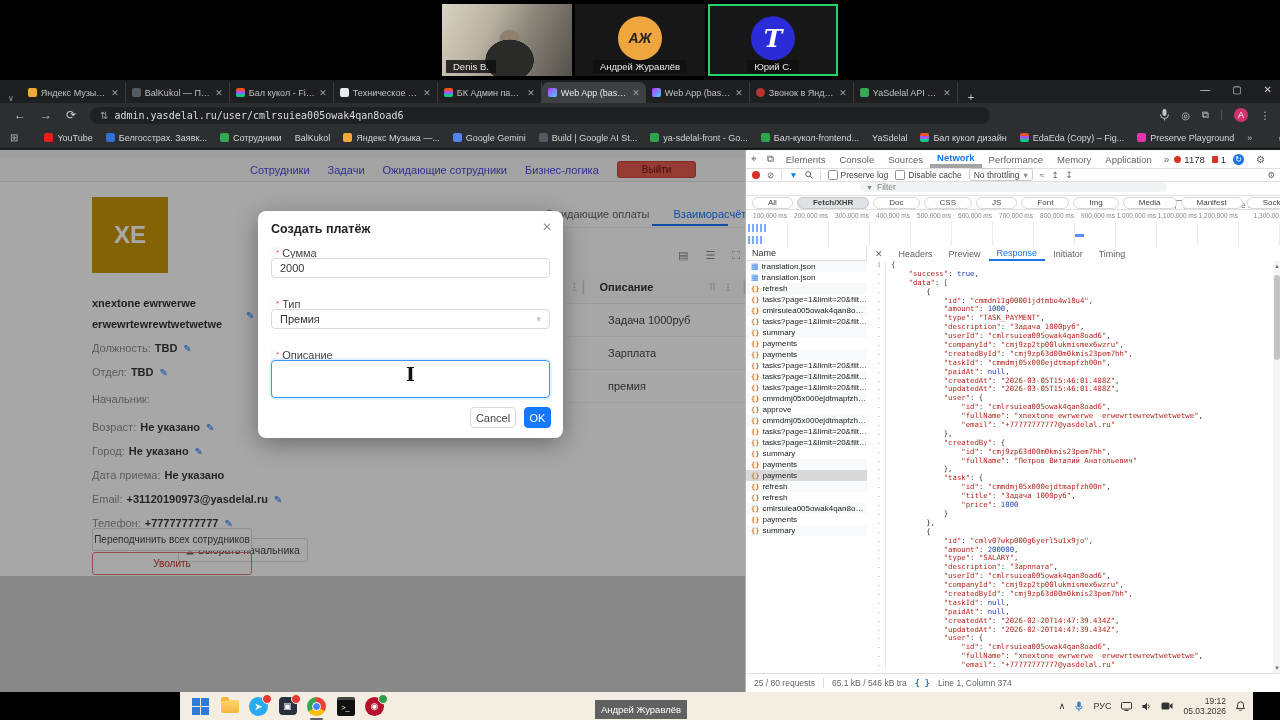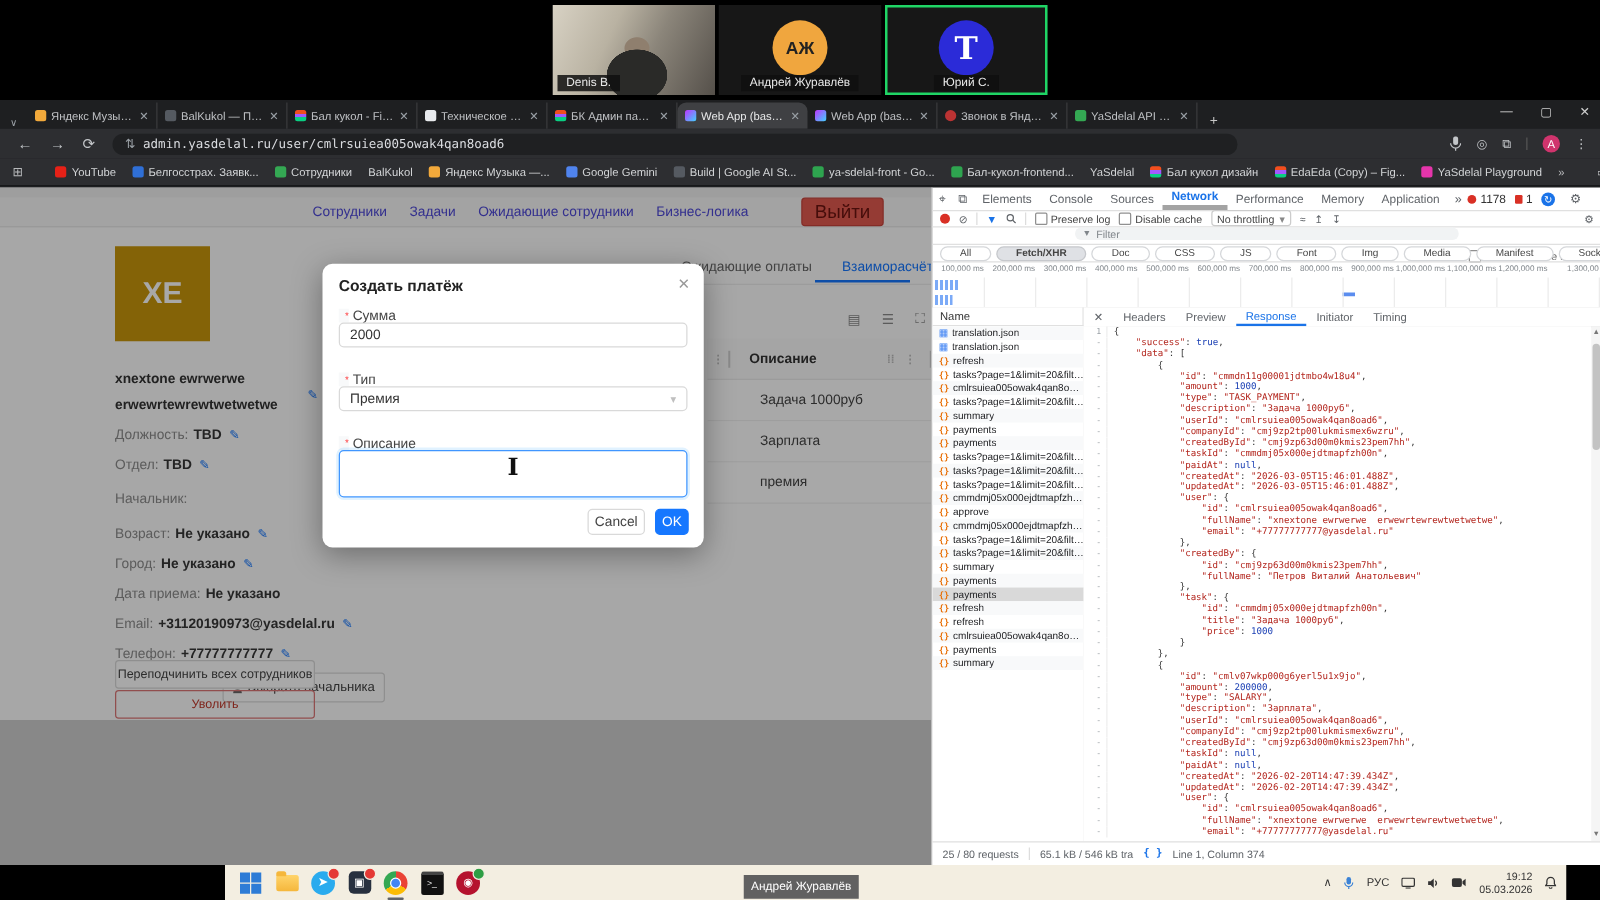--- a/index.html
+++ b/index.html
@@ -7,21 +7,21 @@
         font-family:"Liberation Sans",sans-serif;-webkit-font-smoothing:antialiased;}
   .abs{position:absolute;}
   .mono{font-family:"DejaVu Sans Mono",monospace;}
 
   
   #callbar{top:0;left:0;width:1280px;height:80px;background:#000;display:flex;justify-content:center;align-items:flex-start;gap:3px;padding-top:4px;box-sizing:border-box;}
   .vtile{position:relative;width:130px;height:72px;background:#171717;overflow:hidden;}
   .vtile.active{outline:2px solid #1fd565;outline-offset:-2px;}
   .vname{position:absolute;bottom:3px;background:rgba(15,15,15,.85);color:#e8e8e8;font-size:9.5px;padding:1px 7px;white-space:nowrap;}
   .vname.left{left:4px;} .vname.center{left:50%;transform:translateX(-50%);}
-  .avcirc{position:absolute;left:50%;top:50%;transform:translate(-50%,-54%);width:44px;height:44px;border-radius:50%;display:flex;align-items:center;justify-content:center;font-weight:bold;}
+  .avcirc{position:absolute;left:50%;top:50%;transform:translate(-50%,-54%);width:44px;height:44px;border-radius:50%;display:flex;align-items:center;justify-content:center;font-weight:bold;font-style:italic;}
   #denis-video{position:absolute;inset:0;background:
      radial-gradient(ellipse 40px 34px at 52% 78%, #2a2a28 60%, transparent 61%),
      radial-gradient(ellipse 16px 14px at 52% 48%, #8f7f6e 60%, transparent 65%),
      linear-gradient(115deg,#d8d2c4 0%,#b9b2a2 35%,#8b857a 60%,#55504a 100%);}
 
   
   #browser{top:80px;left:0;width:1280px;height:612px;background:#1e1f21;}
   #tabstrip{position:absolute;top:0;left:0;width:1280px;height:23px;background:#1e1f21;display:flex;align-items:flex-end;}
   .tab{position:relative;height:21px;display:flex;align-items:center;gap:4px;padding:0 6px;font-size:9px;color:#bfc1c4;min-width:0;flex:0 0 104px;box-sizing:border-box;border-right:1px solid #3a3b3d;}
   .tab.active{background:#3f4043;border-radius:7px 7px 0 0;color:#e8e9ea;border-right:none;}
@@ -35,21 +35,21 @@
   #toolbar-right{position:absolute;right:10px;top:0;height:24px;display:flex;align-items:center;gap:12px;font-size:10px;}
   .travatar{width:14px;height:14px;border-radius:50%;background:#d0346d;color:#fff;font-size:9px;display:flex;align-items:center;justify-content:center;}
   #bookmarksbar{position:absolute;top:47px;left:0;width:1280px;height:22px;background:#2d2e31;border-bottom:1px solid #17181a;display:flex;align-items:center;gap:13px;padding-left:10px;font-size:9px;color:#d3d5d7;box-sizing:border-box;}
   .bm{display:flex;align-items:center;gap:4px;white-space:nowrap;}
   .bmicon{width:9px;height:9px;border-radius:2px;display:inline-block;flex:0 0 auto;}
 
   
   #page{top:70px;left:0;width:745px;height:542px;background:#f0f0f0;overflow:hidden;}
   #pagenav{position:absolute;top:8px;left:0;width:745px;height:24px;background:#f7f7f7;border-bottom:1px solid #e4e4e4;display:flex;align-items:center;gap:18px;padding-left:250px;box-sizing:border-box;font-size:11px;}
   #pagenav .navlink{color:#4f4ad8;}
-  #logout-btn{background:#e25a50;border:1px solid #c8443c;color:#6b1410;font-size:15px;padding:2px 10px;border-radius:3px;margin-left:24px;}
+  #logout-btn{background:#e25a50;border:1px solid #c8443c;color:#6b1410;font-size:10px;padding:2px 24px;border-radius:3px;}
   #pagecard{position:absolute;top:32px;left:0;width:745px;height:394px;background:#fdfdfd;}
   #pagefoot{position:absolute;top:426px;left:0;width:745px;height:116px;background:#cfcfcf;}
   #avatar{position:absolute;left:92px;top:47px;width:76px;height:76px;background:#c9970b;color:#fff;font-size:24px;font-weight:bold;display:flex;align-items:center;justify-content:center;}
   .pname{position:absolute;left:92px;font-size:11px;font-weight:bold;color:#333;}
   .prow{position:absolute;left:92px;font-size:11px;color:#8c8c8c;white-space:nowrap;}
   .prow b{color:#383838;font-weight:bold;margin-left:4px;}
   .pencil{color:#1677ff;font-size:10px;margin-left:6px;}
   .pbtn{position:absolute;left:92px;width:158px;height:21px;background:#fff;border:1px solid #d9d9d9;border-radius:3px;font-size:10px;color:#444;display:flex;align-items:center;justify-content:center;}
   .pbtn.danger{border-color:#d77;color:#c0392b;background:transparent;}
   #boss-btn{position:absolute;left:178px;top:388px;width:128px;height:22px;background:#fff;border:1px solid #d9d9d9;border-radius:3px;font-size:10.5px;color:#444;display:flex;align-items:center;justify-content:center;gap:4px;}
@@ -296,21 +296,21 @@
           <span class="bm">
             <span class="bmicon" style="background: linear-gradient(rgb(242, 78, 30) 33%, rgb(162, 89, 255) 33%, rgb(162, 89, 255) 66%, rgb(10, 207, 131) 66%);"></span>
             <span>Бал кукол дизайн</span>
           </span>
           <span class="bm">
             <span class="bmicon" style="background: linear-gradient(rgb(242, 78, 30) 33%, rgb(162, 89, 255) 33%, rgb(162, 89, 255) 66%, rgb(10, 207, 131) 66%);"></span>
             <span>EdaEda (Copy) – Fig...</span>
           </span>
           <span class="bm">
             <span class="bmicon" style="background: rgb(229, 53, 171);"></span>
-            <span>YaSdelal Playground</span>
+            <span>Preserve Playground</span>
           </span>
         </span>
       <span style="color:#b8babc;">»</span>
       <span class="vsep" style="background:#4a4b4d;"></span>
       <span class="bm">
         <span style="color:#b8babc;">▭</span>
 
       </span>
     </div>
   </div>

